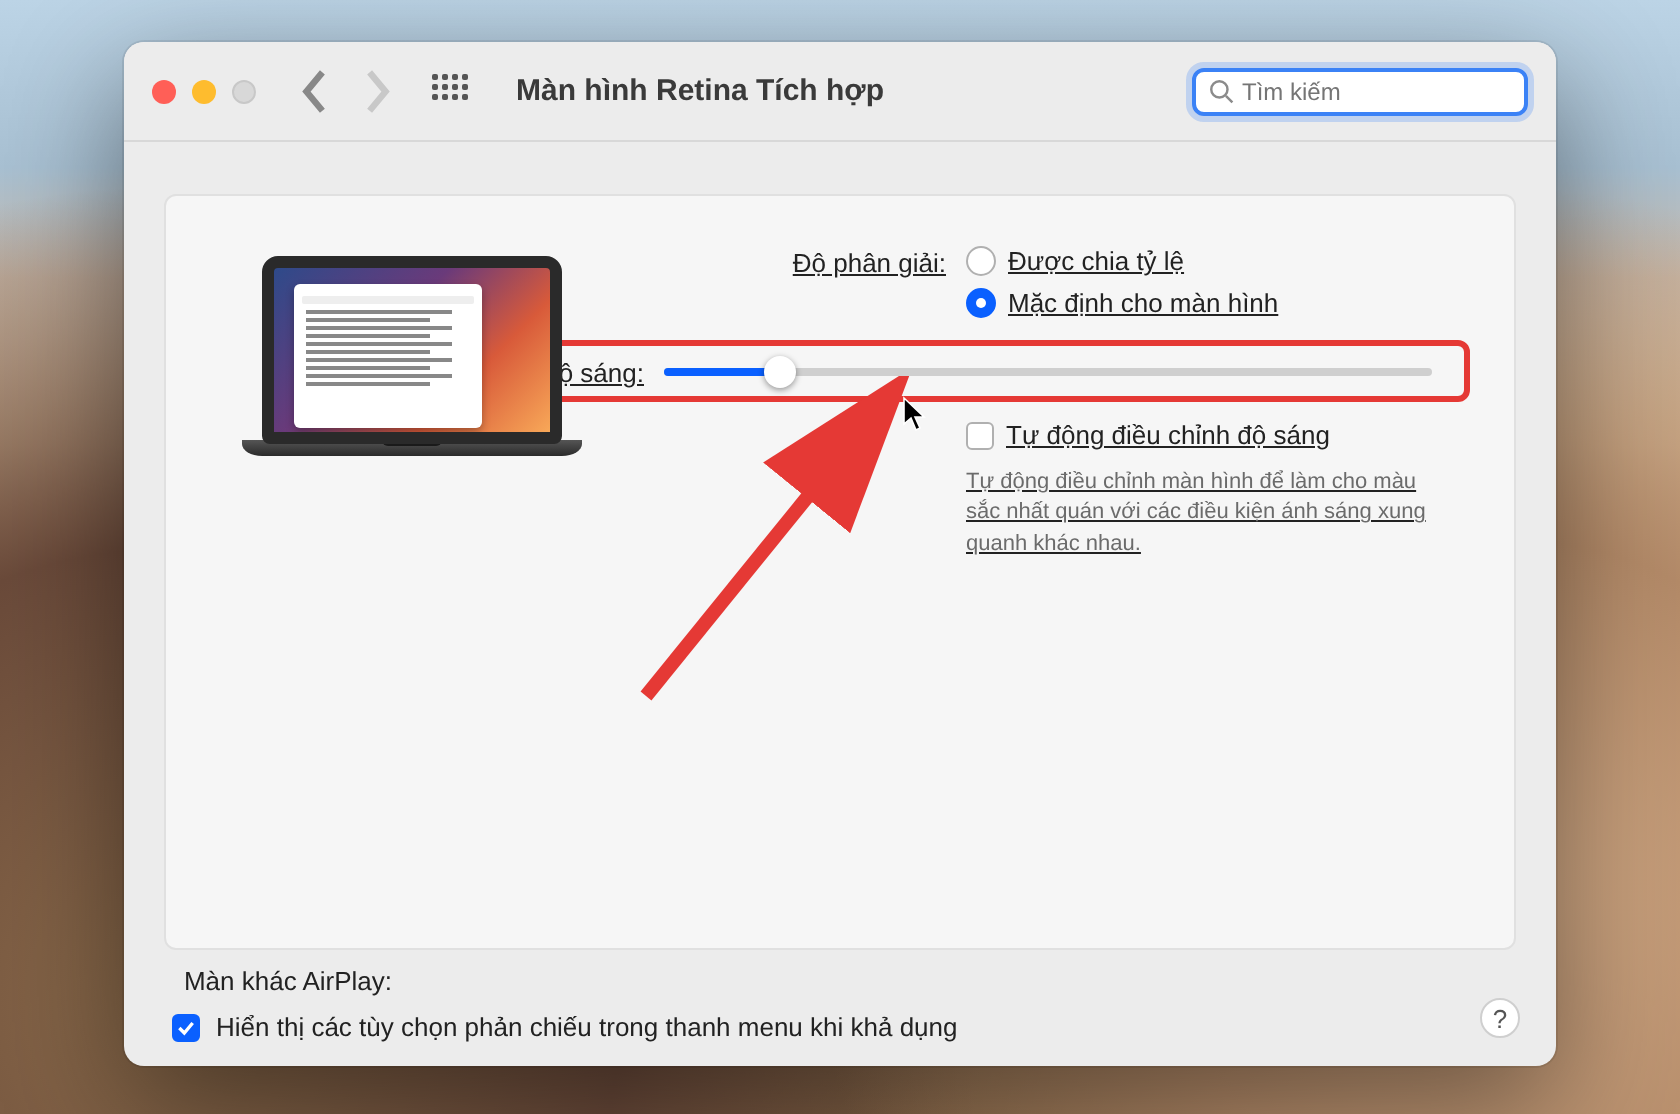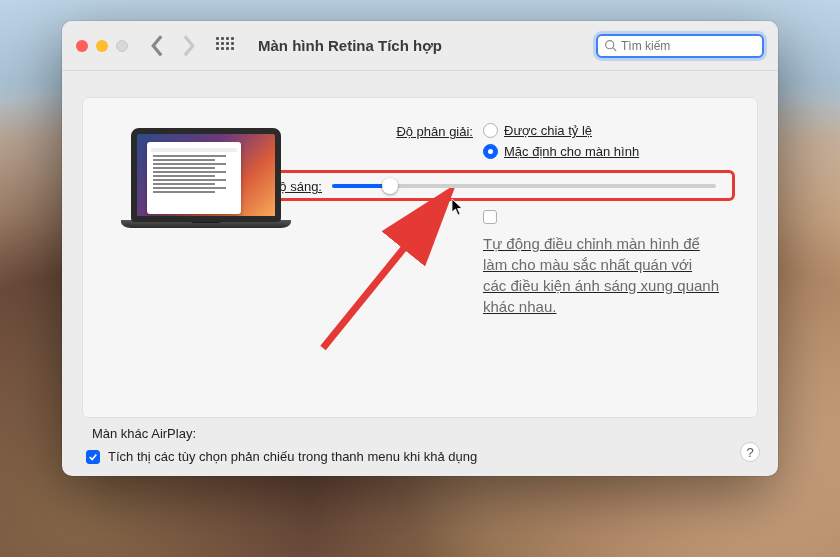--- a/index.html
+++ b/index.html
@@ -17,21 +17,21 @@
   .bg-rocks {
     position: absolute; inset: 0;
     background:
       radial-gradient(circle at 90% 80%, #cfa783 0%, #b38a68 20%, transparent 40%),
       radial-gradient(circle at 10% 90%, #8a6a4a 0%, #6a4a3a 25%, transparent 45%),
       linear-gradient(180deg, #bcd4e6 0%, #a8c0d2 15%, #c8b8a8 25%, #e0c8a8 40%, #c8a888 55%, #a88868 75%, #886848 100%);
   }
   .window {
     position: absolute;
     left: 62px; top: 21px;
-    width: 716px; height: 455px;
+    width: 716px; height: 512px;
     background: #ececec;
     border-radius: 10px;
     box-shadow: 0 20px 60px rgba(0,0,0,0.45), 0 0 0 1px rgba(0,0,0,0.08);
     display: flex; flex-direction: column;
     overflow: hidden;
   }
   .titlebar {
     height: 50px;
     background: #ececec;
     border-bottom: 1px solid #d8d8d8;
@@ -149,21 +149,21 @@
   .slider-wrap { flex:1; display:flex; align-items:center; padding-right:10px;}
   .slider-track {
     flex:1; height: 4px; background:#cfcfcf; border-radius: 2px; position:relative;
   }
   .slider-fill { position:absolute; left:0; top:0; height:4px; background:#0a60ff; border-radius:2px; width: 15%;}
   .slider-thumb {
     position:absolute; top:50%; left:15%; transform:translate(-50%,-50%);
     width:16px; height:16px; border-radius:50%; background:#fff;
     box-shadow:0 1px 3px rgba(0,0,0,0.4);
   }
-  .desc { font-size: 15px; color: #6b6b6b; line-height: 1.4; padding: 4px 10px 0 0;}
+  .desc { font-size: 11px; color: #6b6b6b; line-height: 1.4; padding: 4px 10px 0 0;}
   .cursor-pointer {
     position:absolute; left: 368px; top: 100px; width: 14px; height: 18px;
     z-index: 5;
   }
   .arrow-annot {
     position:absolute;
     left: 210px; top: 90px;
     width: 180px; height: 170px;
     pointer-events:none;
     z-index: 4;
@@ -299,20 +299,21 @@
               <div class="slider-thumb"></div>
             </div>
           </div>
         </div>
 
         <div class="row">
           <div class="lbl"></div>
           <div class="ctrls">
             <div class="check-row">
               <div class="checkbox"></div>
+              <span>Tự động điều chỉnh độ sáng</span>
             </div>
             <div class="desc">Tự động điều chỉnh màn hình để làm cho màu sắc nhất quán với các điều kiện ánh sáng xung quanh khác nhau.</div>
           </div>
         </div>
 
       </div>
 
       <svg class="cursor-pointer" viewBox="0 0 14 18">
         <path d="M1 1 L1 14 L4.5 11 L7 17 L9 16 L6.5 10.5 L11 10.5 Z" fill="#000" stroke="#fff" stroke-width="0.8"></path>
       </svg>
@@ -330,18 +331,18 @@
     <div class="bottom-row">
       <div class="blbl">Màn khác AirPlay:</div>
     </div>
 
     <div class="mirror-row">
       <div class="checkbox sel">
         <svg viewBox="0 0 12 12">
             <path d="M2 6 L5 9 L10 3" stroke="#fff" stroke-width="2" fill="none"></path>
           </svg>
       </div>
-      <span>Tích thị các tùy chọn phản chiếu trong thanh menu khi khả dụng</span>
+      <span>Hiển thị các tùy chọn phản chiếu trong thanh menu khi khả dụng</span>
     </div>
 
     <div class="help">?</div>
   </div>
 </div>
 
 </body></html>

